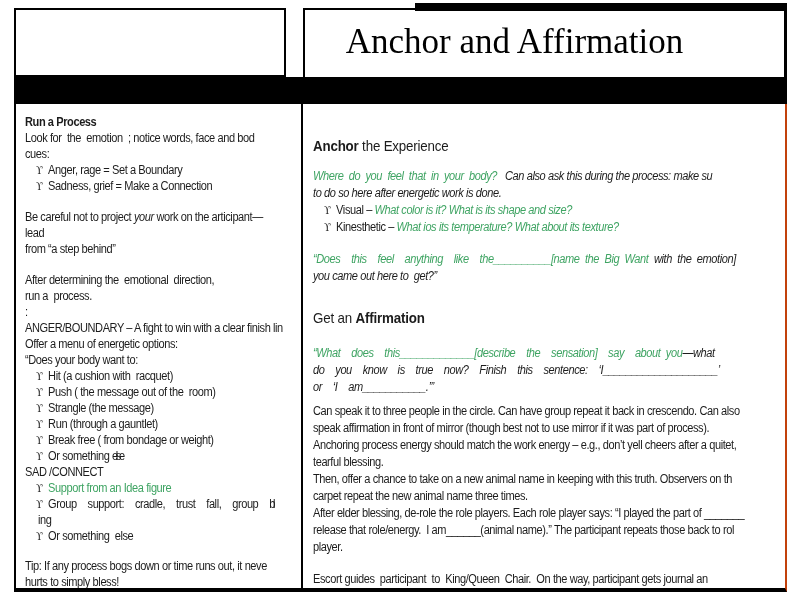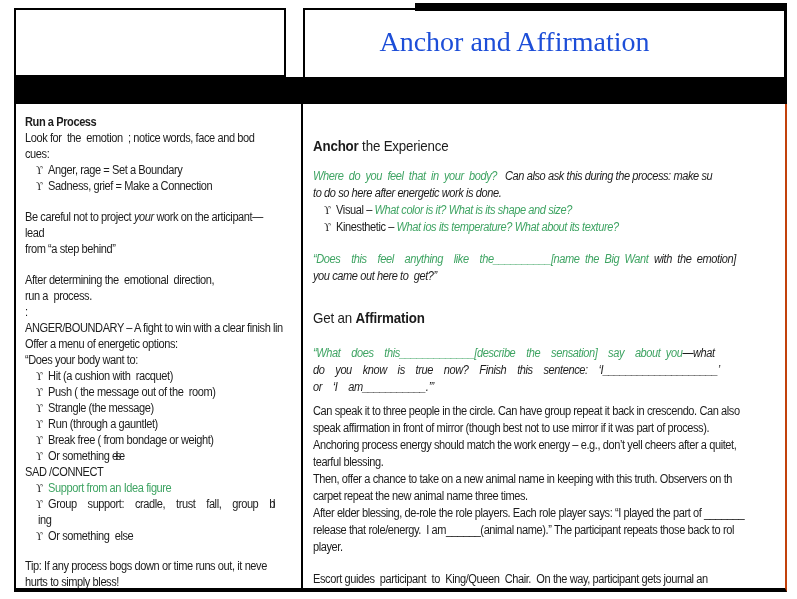--- a/index.html
+++ b/index.html
@@ -7,21 +7,21 @@
     position:relative; width:797px; height:599px; background:#ffffff;
     font-family:"Liberation Sans", sans-serif; color:#1c1c1c; overflow:hidden;
   }
   .box { position:absolute; box-sizing:border-box; background:#fff; }
   .box-topleft { left:14px; top:8px; width:272px; height:69px; border:2px solid #000; }
   .box-title  { left:303px; top:8px; width:484px; height:69px;
                 border-top:2px solid #000; border-left:2px solid #000; border-right:3px solid #000; }
   .title-thick-edge { position:absolute; top:-7px; left:110px; right:-3px; height:8px; background:#000; }
   .doc-title {
     width:100%; height:67px; line-height:64px; text-align:center; padding-right:60px; box-sizing:border-box;
-    font-family:"Liberation Serif", serif; font-size:28px; color:#1d4ed8; white-space:pre;
+    font-family:"Liberation Serif", serif; font-size:35px; color:#000000; white-space:pre;
   }
   .bar { position:absolute; top:77px; height:27px; background:#000; color:#fff;
          font-weight:bold; font-size:15px; line-height:27px; white-space:pre; box-sizing:border-box; }
   .bar-left  { left:14px;  width:289px; text-align:right; padding-right:13px; }
   .bar-right { left:303px; width:484px; text-align:center; text-indent:56px; }
   .content { position:absolute; left:14px; top:104px; width:773px; height:488px; box-sizing:border-box;
              border-left:2px solid #000; border-right:2px solid #c2410c; border-bottom:4px solid #000; overflow:hidden; }
   .col-divider { position:absolute; left:285px; top:0; bottom:0; width:2px; background:#000; }
   .col { position:absolute; top:0; bottom:0; overflow:hidden; }
   .col-left  { left:0; width:285px; padding:10px 2px 0 9px; box-sizing:border-box; }

